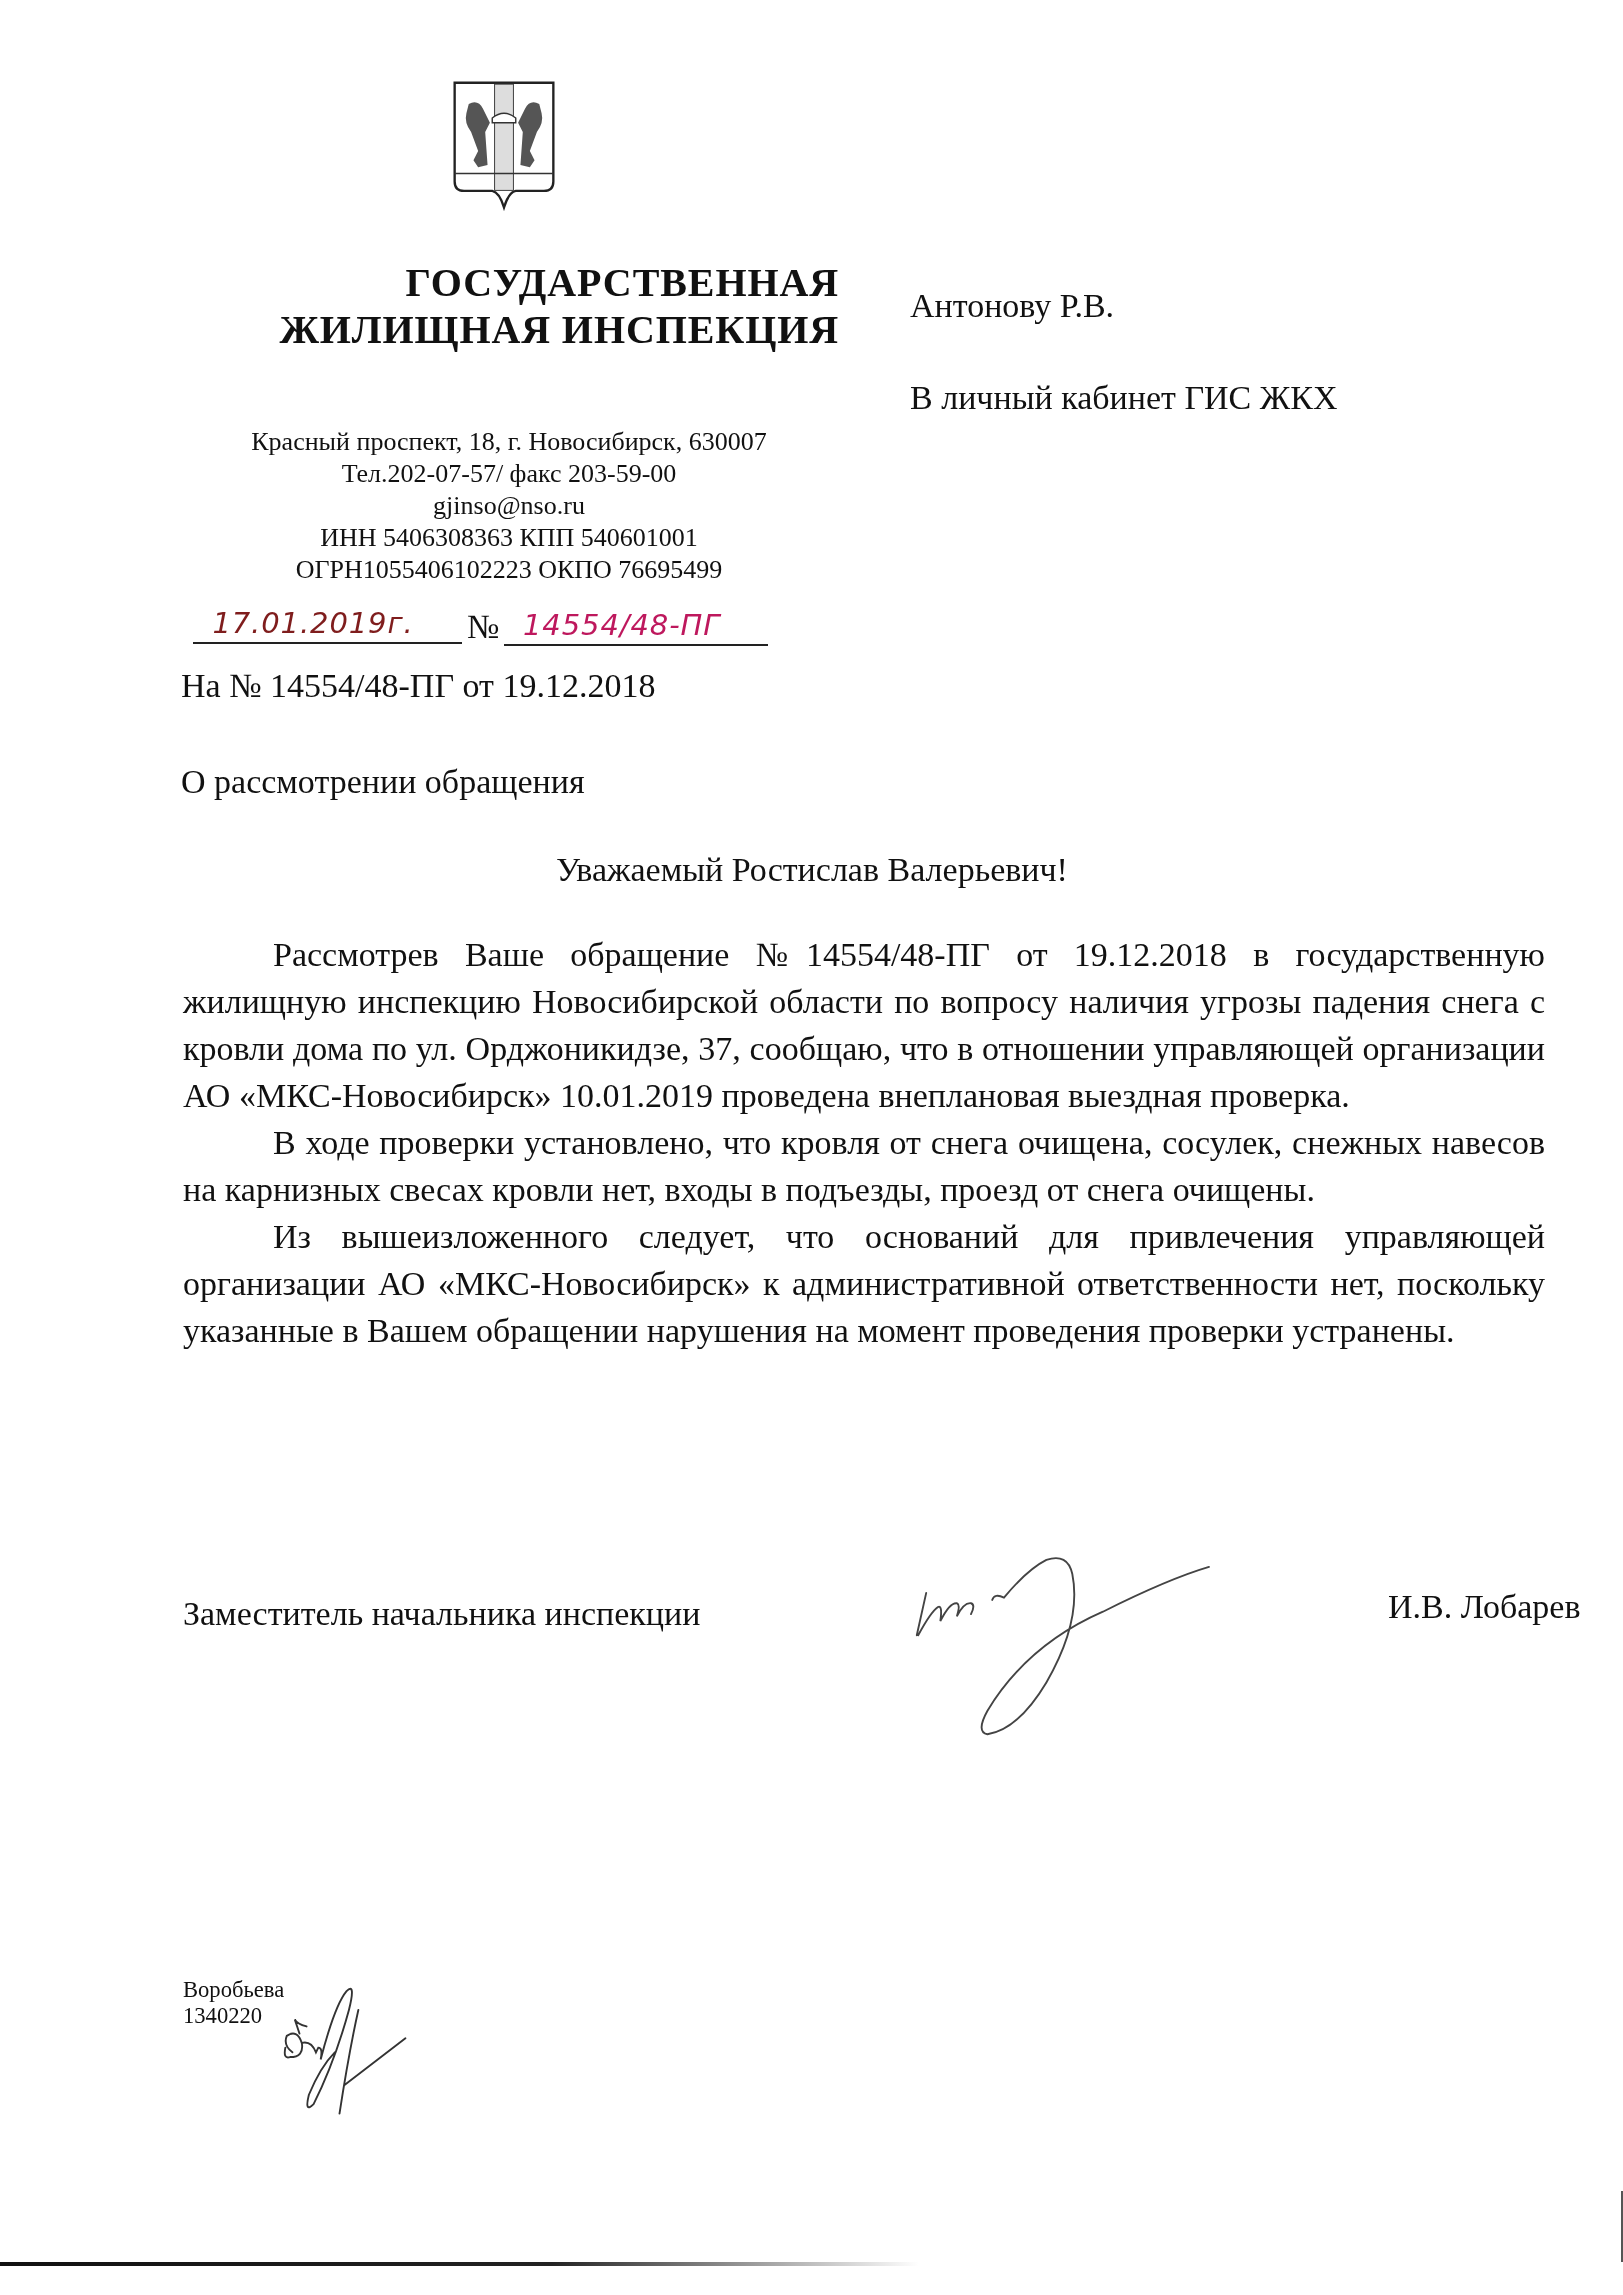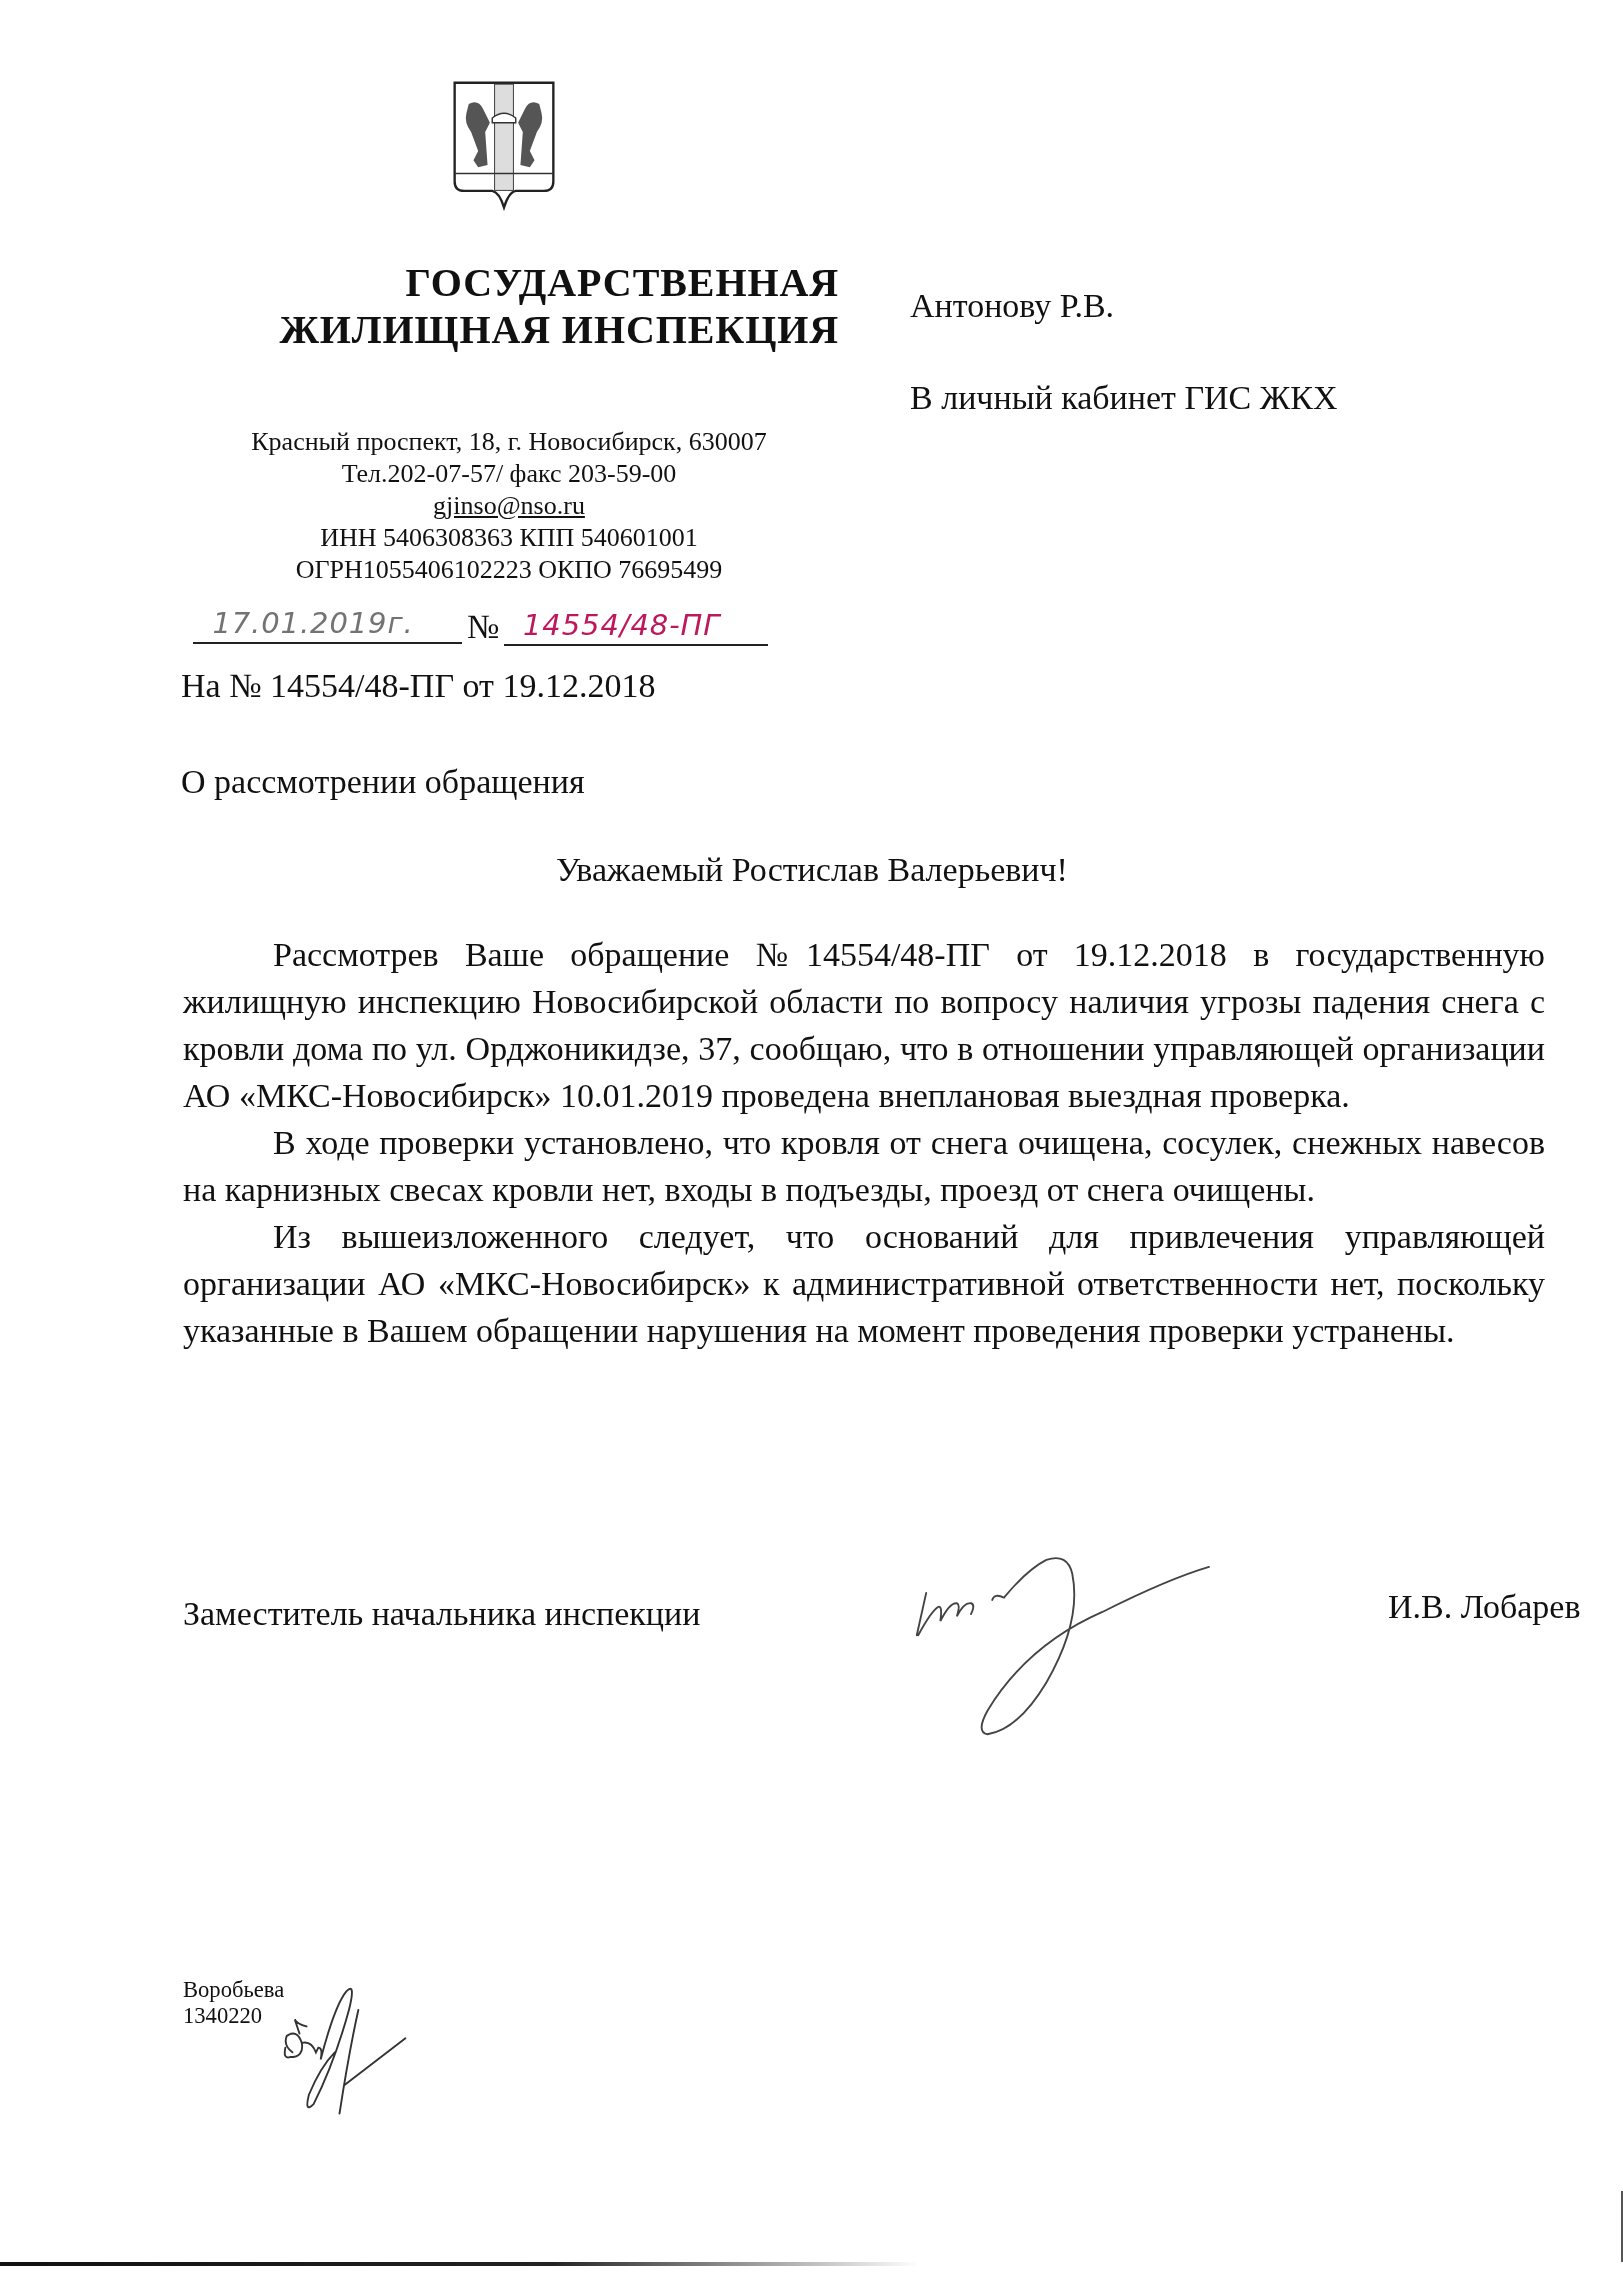--- a/index.html
+++ b/index.html
@@ -10,29 +10,29 @@
   .abs { position: absolute; }
   .emblem { left: 445px; top: 71px; width: 118px; height: 141px; }
   .org-title {
     left: 179px; top: 259px; width: 660px; text-align: right;
     font-weight: bold; font-size: 40px; line-height: 47px; letter-spacing: 0.9px;
   }
   .org-info {
     left: 179px; top: 426px; width: 660px; text-align: center;
     font-size: 26px; line-height: 32px;
   }
-  .org-info .email { text-decoration: underline; }
+  .org-info .email { }
   .recipient { left: 910px; top: 287px; font-size: 34px; line-height: 38px; }
   .recipient-line2 { left: 910px; top: 379px; font-size: 34px; line-height: 38px; }
   .regline { left: 184px; top: 606px; height: 52px; width: 660px; }
   .reg-date {
     position: absolute; left: 9.4px; top: 0; width: 269px; height: 38px;
     border-bottom: 2.4px solid #222;
     font-family: "DejaVu Sans", sans-serif; font-style: italic; font-size: 29px;
-    padding-left: 19px; box-sizing: border-box; color: #737373; letter-spacing: 0.9px;
+    padding-left: 19px; box-sizing: border-box; color: #7f1d1d; letter-spacing: 0.9px;
   }
   .reg-no-label { position: absolute; left: 283px; top: 2.4px; font-size: 34px; }
   .reg-number {
     position: absolute; left: 320px; top: 2.4px; width: 264px; height: 38px;
     border-bottom: 2.4px solid #222;
     font-family: "DejaVu Sans", sans-serif; font-style: italic; font-size: 29px;
     padding-left: 19px; box-sizing: border-box; color: #be185d; letter-spacing: 0.9px;
   }
   .ref { left: 181px; top: 667px; font-size: 34px; line-height: 38px; }
   .subject { left: 181px; top: 763px; font-size: 34px; line-height: 38px; }

